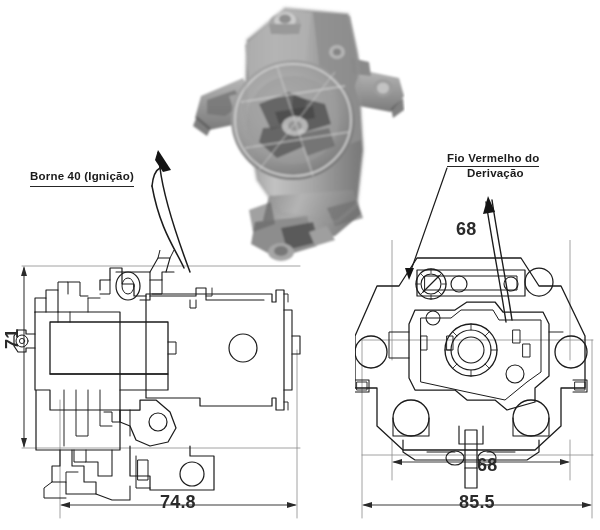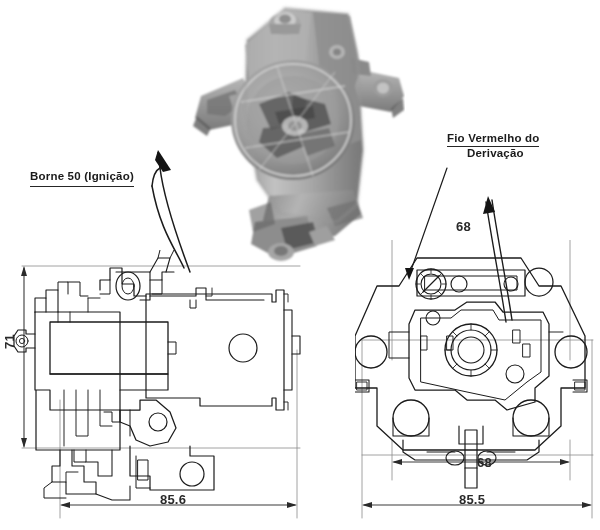--- a/index.html
+++ b/index.html
@@ -27,33 +27,33 @@
     color: #1b1b1b;
     white-space: nowrap;
     letter-spacing: 0.2px;
   }
   .callout {
     font-size: 11.5px;
     font-weight: 600;
     line-height: 13.5px;
   }
   .dim {
-    font-size: 13px;
+    font-size: 18px;
     font-weight: 700;
     color: #2a2a2a;
   }
   #label-borne50 {
     left: 30px;
     top: 170px;
     border-bottom: 1.3px solid #262626;
     padding-bottom: 2px;
   }
   #label-fio {
     left: 447px;
-    top: 132px;
+    top: 152px;
   }
   #label-fio .ln {
     display: block;
     border-bottom: 1.2px solid #262626;
     padding-bottom: 0px;
   }
   #label-fio .ln:last-child { border-bottom: none; padding-left: 20px; }
   #dim-85-6 { left: 160px; top: 492px; }
   #dim-85-5 { left: 459px; top: 492px; text-align: center; }
   #dim-68-top { left: 456px; top: 219px; }
@@ -391,30 +391,30 @@
 
       <path d="M492 200 C 498 240, 506 280, 512 320" stroke-width="1.4"></path>
       <path d="M486 202 C 492 242, 500 282, 506 322" stroke-width="1.4"></path>
     </g>
 
     <polygon points="409,280 405,268 414,268" fill="#141414" stroke="none"></polygon>
 
     <polygon points="488,196 483,214 495,212" fill="#141414" stroke="none"></polygon>
   </svg>
 
-  <div class="lbl callout" id="label-borne50">Borne 50 (Ignição)</div>
+  <div class="lbl callout" id="label-borne50">Borne 40 (Ignição)</div>
 
   <div class="lbl callout" id="label-fio">
     <span class="ln">Fio Vermelho do</span>
     <span class="ln">Derivação</span>
   </div>
 
   <div class="lbl dim" id="dim-71">71</div>
 
-  <div class="lbl dim" id="dim-85-6">85.6</div>
+  <div class="lbl dim" id="dim-85-6">74.8</div>
 
   <div class="lbl dim" id="dim-68-top">68</div>
 
   <div class="lbl dim" id="dim-68-bottom">68</div>
 
   <div class="lbl dim" id="dim-85-5">85.5</div>
 
 </div>
 
 </body></html>

